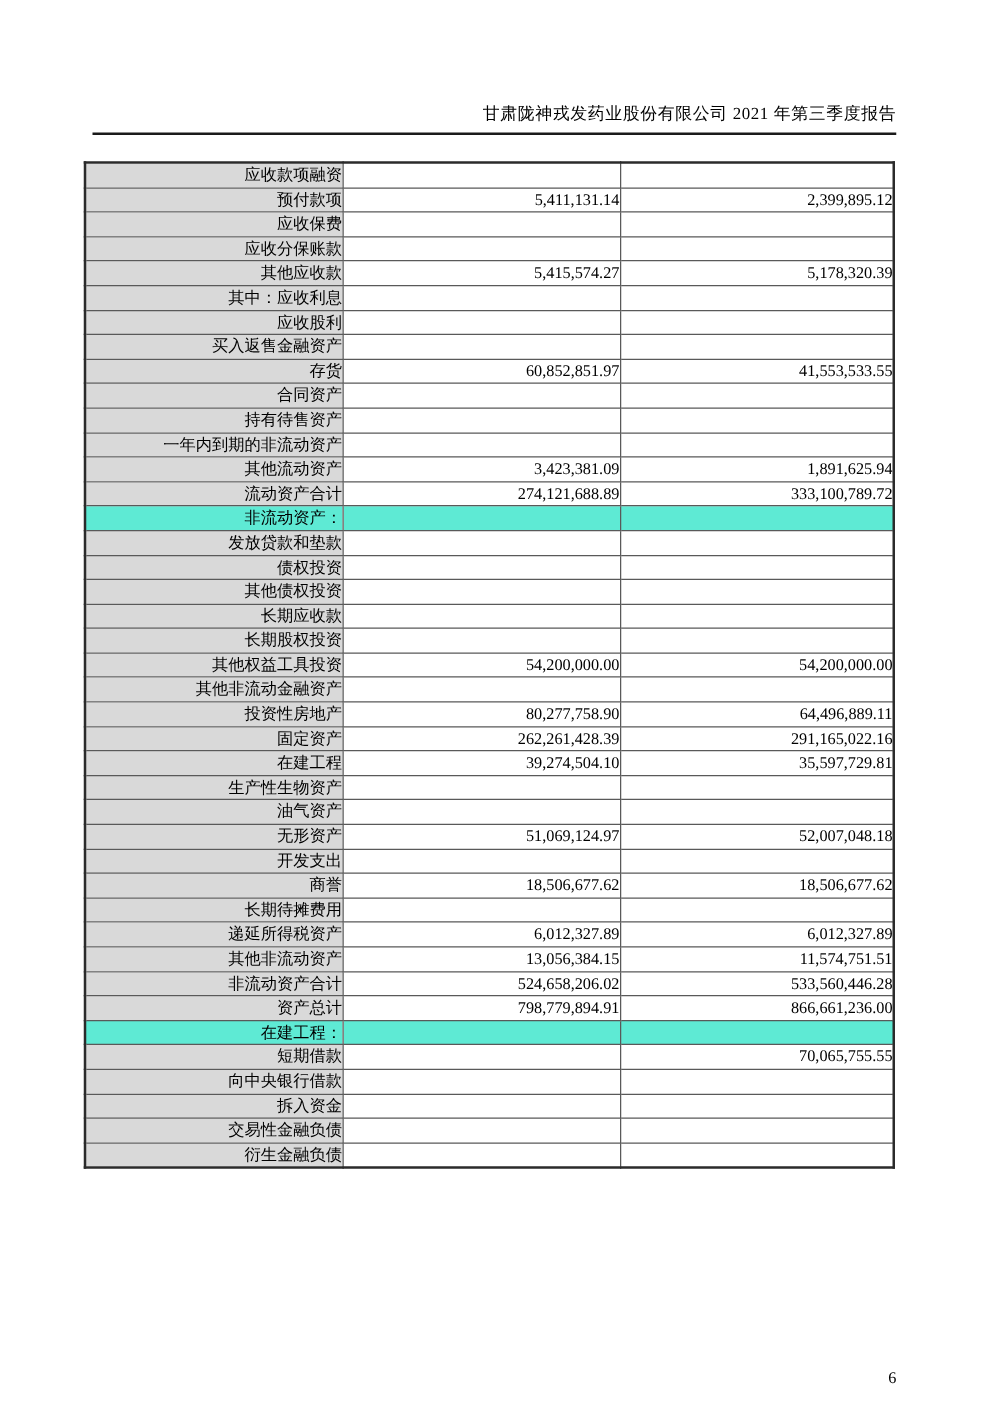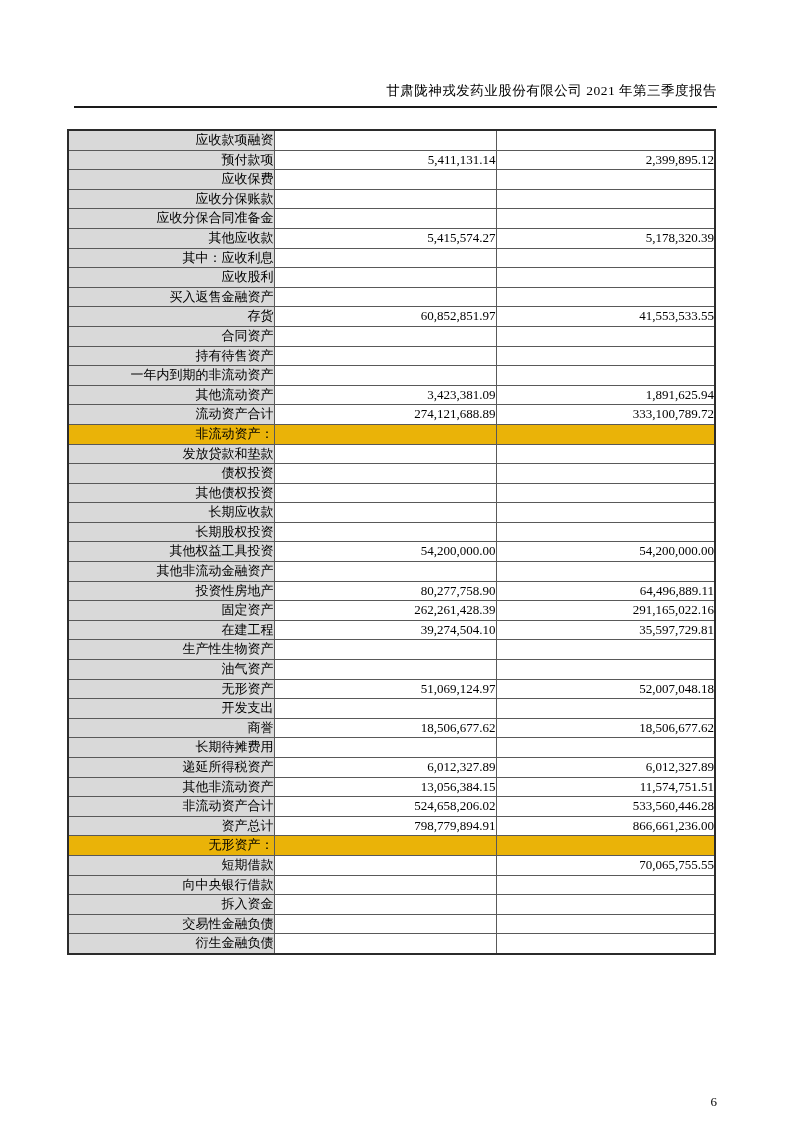--- a/index.html
+++ b/index.html
@@ -52,21 +52,21 @@
   table.bs-table { border: 2px solid #2b2b2b; }
   td.label-cell {
     background: #d9d9d9;
     text-align: right;
   }
   td.value-cell {
     background: #ffffff;
     text-align: right;
     padding-right: 4px;
   }
-  tr.section-row td { background: #eab308; }
+  tr.section-row td { background: #5eead4; }
   td.indent-0 { padding-left: 3px; }
   td.indent-1 { padding-left: 27px; }
   td.indent-2 { padding-left: 45px; }
   td.indent-3 { padding-left: 84px; }
   .page-footer {
     position: absolute;
     top: 1054px;
     left: 74px;
     width: 643px;
     text-align: right;
@@ -103,25 +103,20 @@
           <td class="label-cell indent-1">应收保费</td>
           <td class="value-cell"></td>
           <td class="value-cell"></td>
         </tr>
         <tr class="item-row">
           <td class="label-cell indent-1">应收分保账款</td>
           <td class="value-cell"></td>
           <td class="value-cell"></td>
         </tr>
         <tr class="item-row">
-          <td class="label-cell indent-1">应收分保合同准备金</td>
-          <td class="value-cell"></td>
-          <td class="value-cell"></td>
-        </tr>
-        <tr class="item-row">
           <td class="label-cell indent-1">其他应收款</td>
           <td class="value-cell">5,415,574.27</td>
           <td class="value-cell">5,178,320.39</td>
         </tr>
         <tr class="item-row">
           <td class="label-cell indent-2">其中：应收利息</td>
           <td class="value-cell"></td>
           <td class="value-cell"></td>
         </tr>
         <tr class="item-row">
@@ -263,21 +258,21 @@
           <td class="label-cell indent-0">非流动资产合计</td>
           <td class="value-cell">524,658,206.02</td>
           <td class="value-cell">533,560,446.28</td>
         </tr>
         <tr class="item-row">
           <td class="label-cell indent-0">资产总计</td>
           <td class="value-cell">798,779,894.91</td>
           <td class="value-cell">866,661,236.00</td>
         </tr>
         <tr class="section-row">
-          <td class="label-cell indent-0">无形资产：</td>
+          <td class="label-cell indent-0">在建工程：</td>
           <td class="value-cell"></td>
           <td class="value-cell"></td>
         </tr>
         <tr class="item-row">
           <td class="label-cell indent-1">短期借款</td>
           <td class="value-cell"></td>
           <td class="value-cell">70,065,755.55</td>
         </tr>
         <tr class="item-row">
           <td class="label-cell indent-1">向中央银行借款</td>

